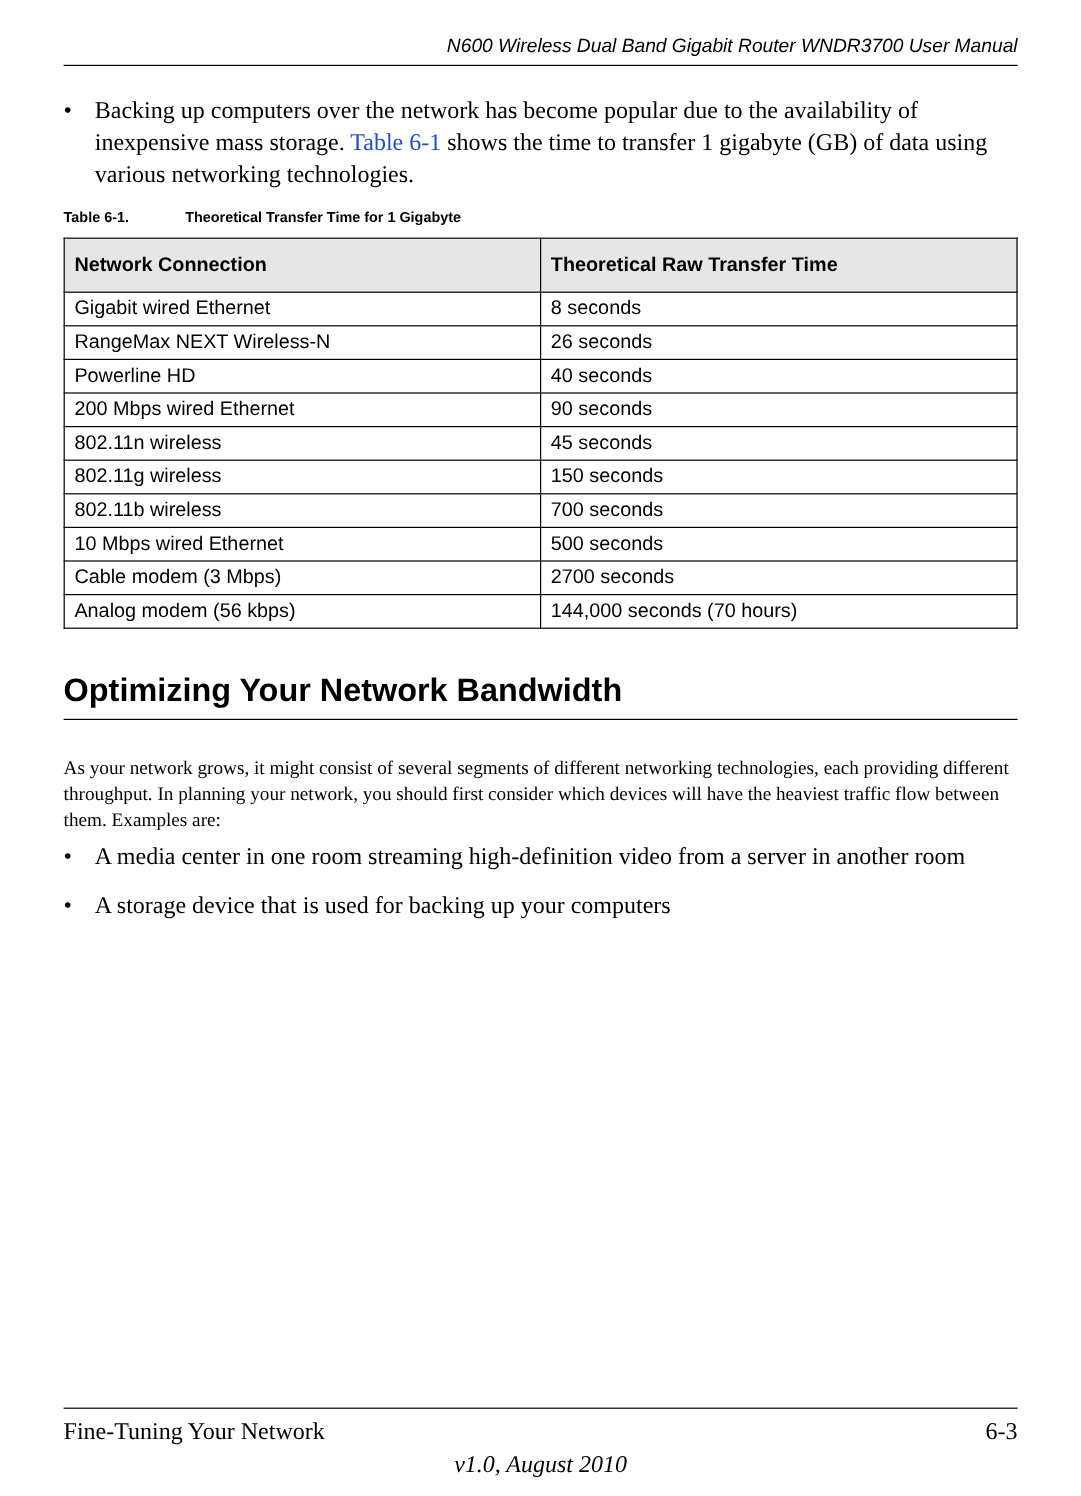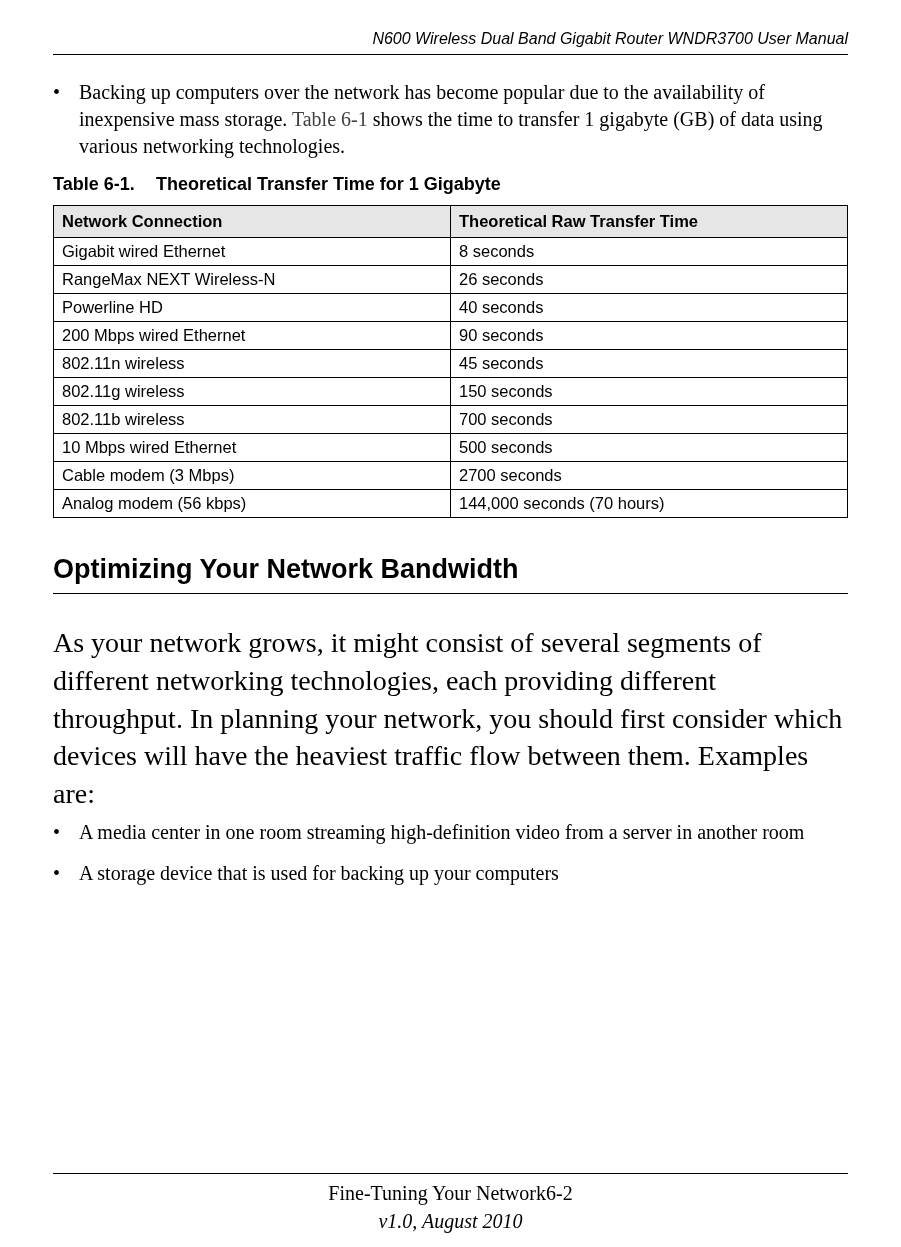--- a/index.html
+++ b/index.html
@@ -41,27 +41,27 @@
     .bullet-marker {
       width: 26px;
       flex-shrink: 0;
     }
 
     .bullet-text {
       flex: 1;
     }
 
     .link {
-      color: #404040;
+      color: #1d4ed8;
     }
 
     .table-caption {
       font-family: Arial, Helvetica, sans-serif;
       font-weight: bold;
-      font-size: 18px;
+      font-size: 12px;
       margin-top: 8px;
       margin-bottom: 10px;
     }
 
     .table-caption-label {
       display: inline-block;
       width: 98px;
     }
 
     table.data-table {
@@ -76,21 +76,21 @@
     table.data-table td {
       border: 1px solid #000;
       padding: 4px 8px;
       text-align: left;
       vertical-align: middle;
     }
 
     table.data-table th {
       background: #e6e6e6;
       font-weight: bold;
-      height: 32px;
+      height: 45px;
     }
 
     table.data-table td {
       height: 26px;
       margin-top: 24px;
     }
 
     table.data-table th:first-child,
     table.data-table td:first-child {
       width: 50%;
@@ -100,38 +100,38 @@
       font-family: Arial, Helvetica, sans-serif;
       font-weight: bold;
       font-size: 27px;
       margin-top: 10px;
       padding-bottom: 8px;
       border-bottom: 1.5px solid #000;
       margin-bottom: 30px;
     }
 
     .body-paragraph {
-      font-size: 28px;
+      font-size: 16px;
       line-height: 1.35;
       margin-bottom: 6px;
     }
 
     .footer {
       position: absolute;
       bottom: 12px;
       left: 53px;
       right: 53px;
       border-top: 1.5px solid #000;
       padding-top: 6px;
       font-size: 20px;
     }
 
     .footer-top {
       display: flex;
-      justify-content: center;
+      justify-content: space-between;
       line-height: 1.35;
     }
 
     .footer-center {
       text-align: center;
       font-style: italic;
       line-height: 1.4;
     }
   </style>
 </head>
@@ -216,16 +216,16 @@
 
   <div class="bullet-item">
     <span class="bullet-marker">•</span>
     <span class="bullet-text">A storage device that is used for backing up your computers</span>
   </div>
 </div>
 
 <div class="footer">
   <div class="footer-top">
     <span>Fine-Tuning Your Network</span>
-    <span>6-2</span>
+    <span>6-3</span>
   </div>
   <div class="footer-center">v1.0, August 2010</div>
 </div>
 
 </body></html>

